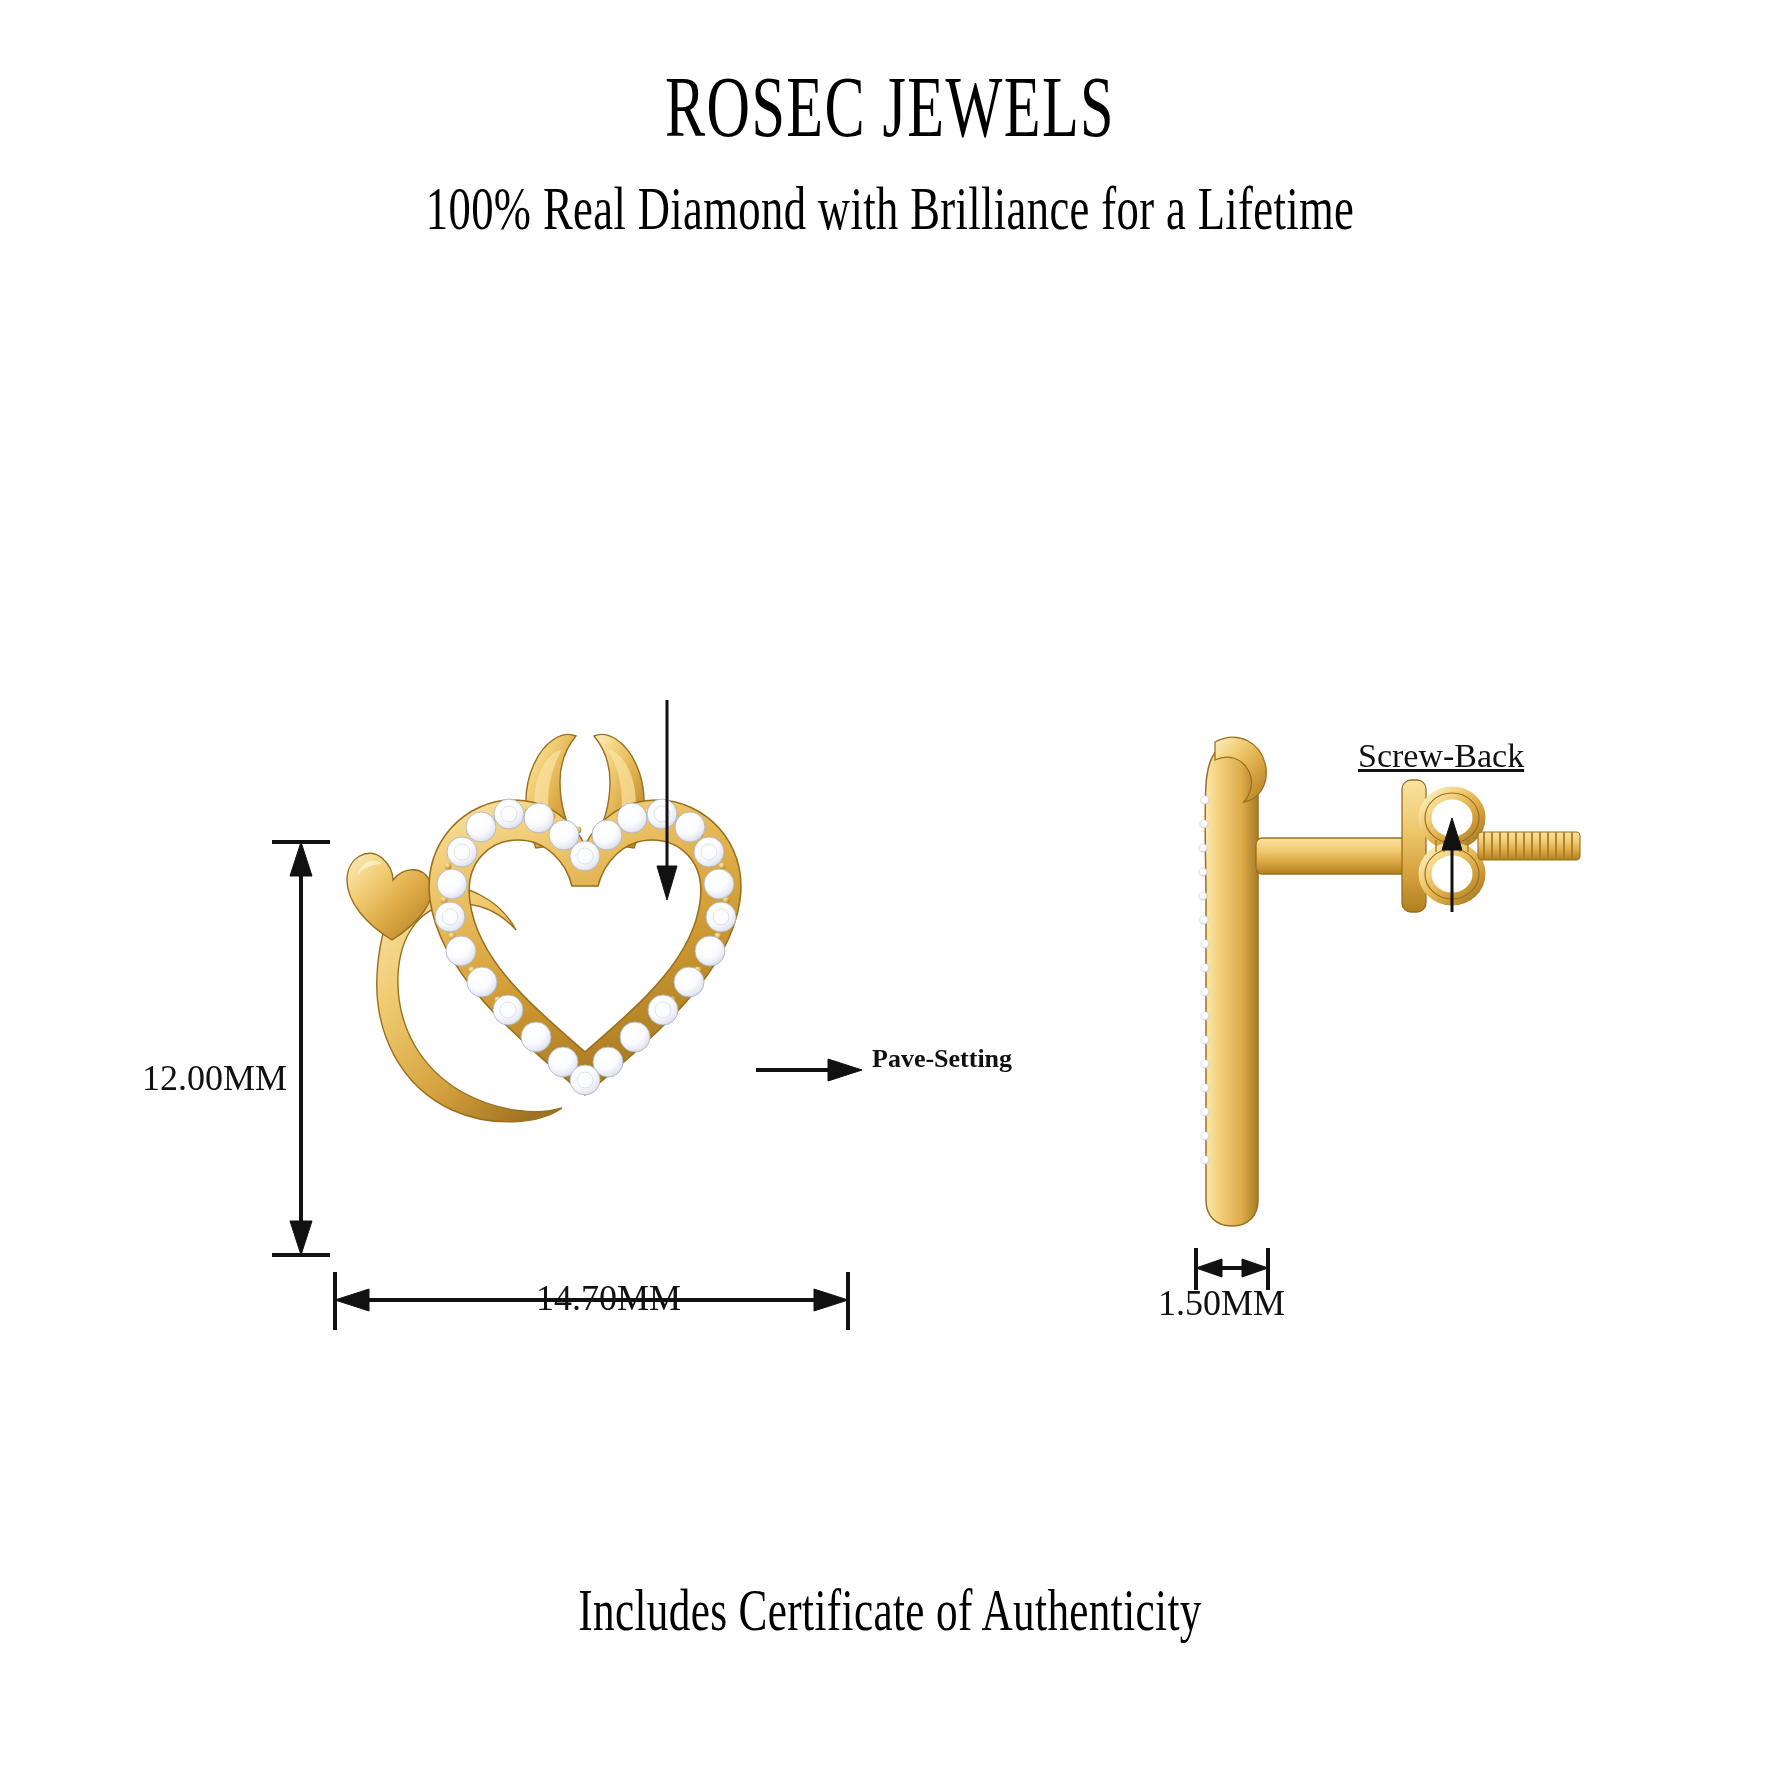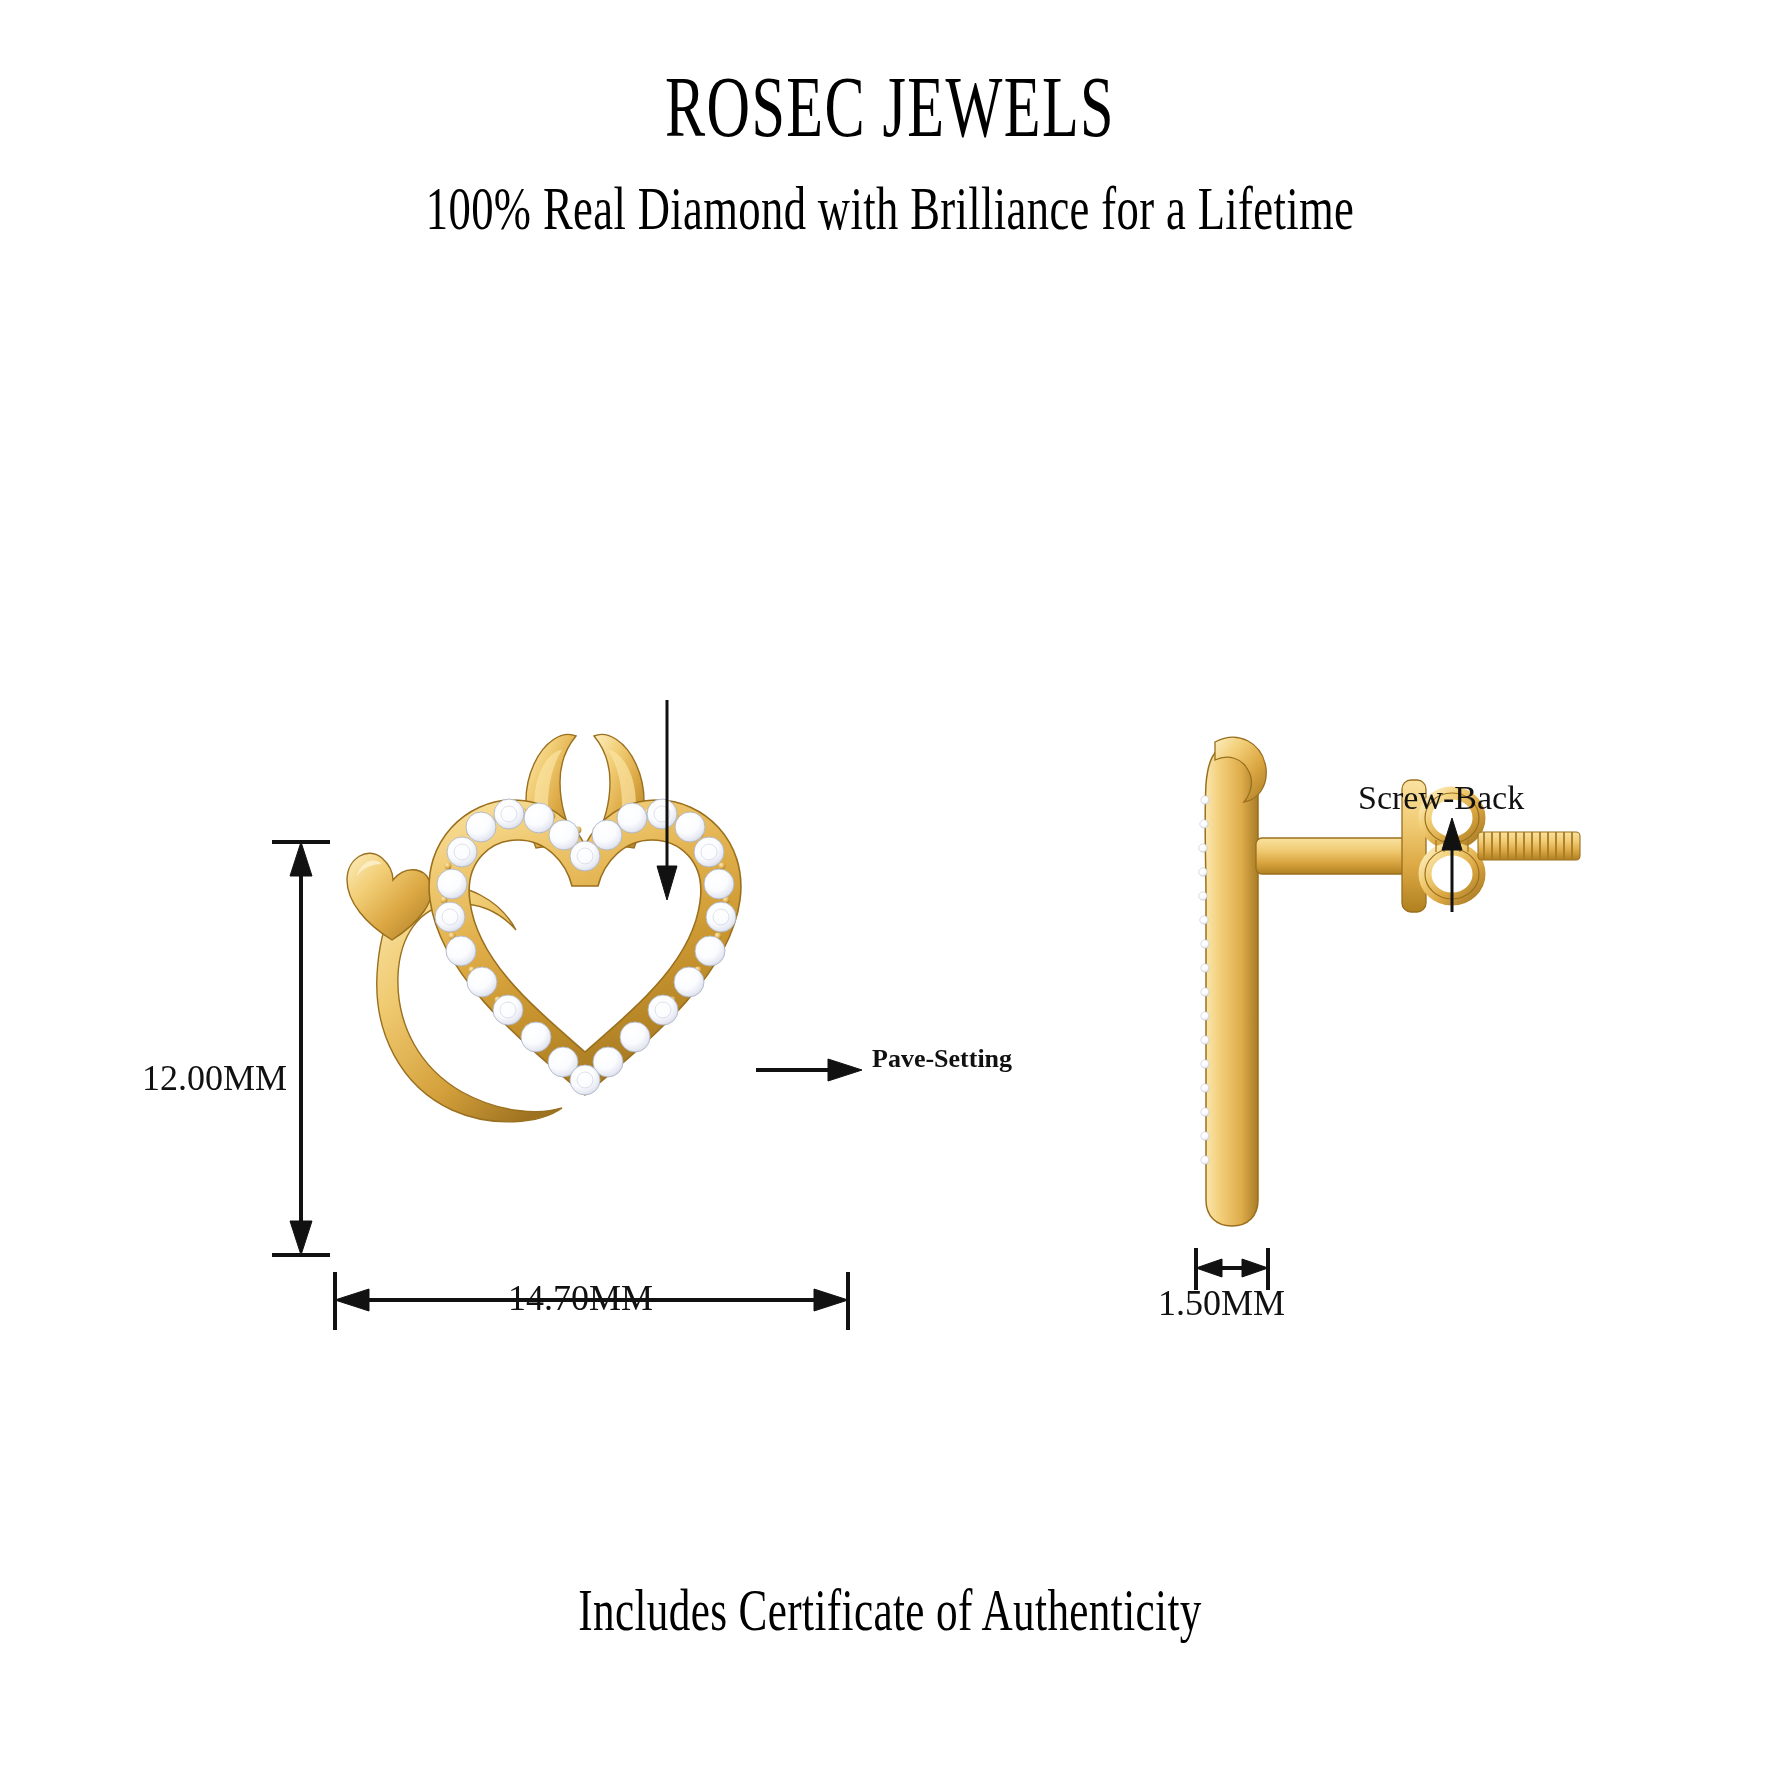--- a/index.html
+++ b/index.html
@@ -79,32 +79,33 @@
     line-height: 1.20;
   }
   .anno-pave {
     left: 872px;
     top: 1044px;
     font-size: 26px;
     font-weight: bold;
   }
   .anno-screw {
     left: 1358px;
-    top: 779px;
+    top: 737px;
     font-size: 34px;
+    text-decoration: underline;
   }
   .dim-label {
     position: absolute;
     font-family: "Liberation Serif", "DejaVu Serif", serif;
     font-size: 36px;
     color: #111111;
     white-space: nowrap;
   }
   .dim-12 { left: 142px; top: 1035px; margin-top: 22px; }
-  .dim-147 { left: 508px; top: 1277px; }
+  .dim-147 { left: 536px; top: 1277px; }
   .dim-150 { left: 1130px; top: 1282px; margin-left: 28px; }
 
   
   .layer {
     position: absolute;
     left: 0;
     top: 0;
     width: 1780px;
     height: 1780px;
     pointer-events: none;

